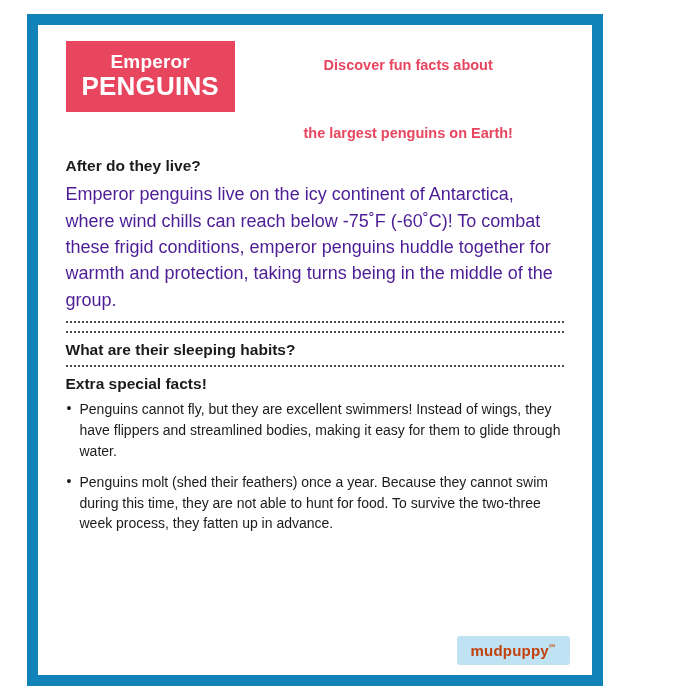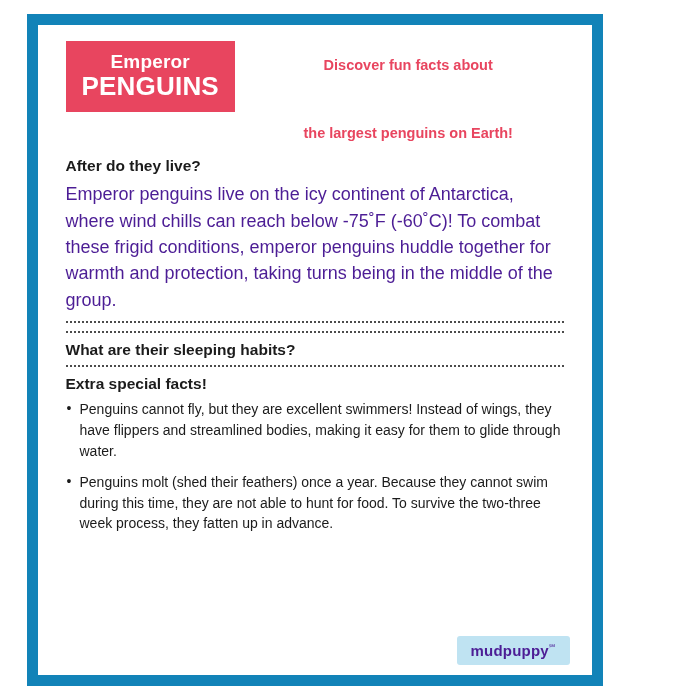--- a/index.html
+++ b/index.html
@@ -135,21 +135,21 @@
   }
 
   
   .footer {
     position: absolute;
     right: 22px;
     bottom: 10px;
   }
   .logo {
     background: #bfe3f2;
-    color: #4c1d95;
+    color: #c2410c;
     font-size: 15px;
     font-weight: bold;
     padding: 5px 14px 6px 14px;
     border-radius: 3px;
     display: inline-block;
     letter-spacing: 0.2px;
   }
   .logo .tm {
     font-size: 8px;
     vertical-align: super;

